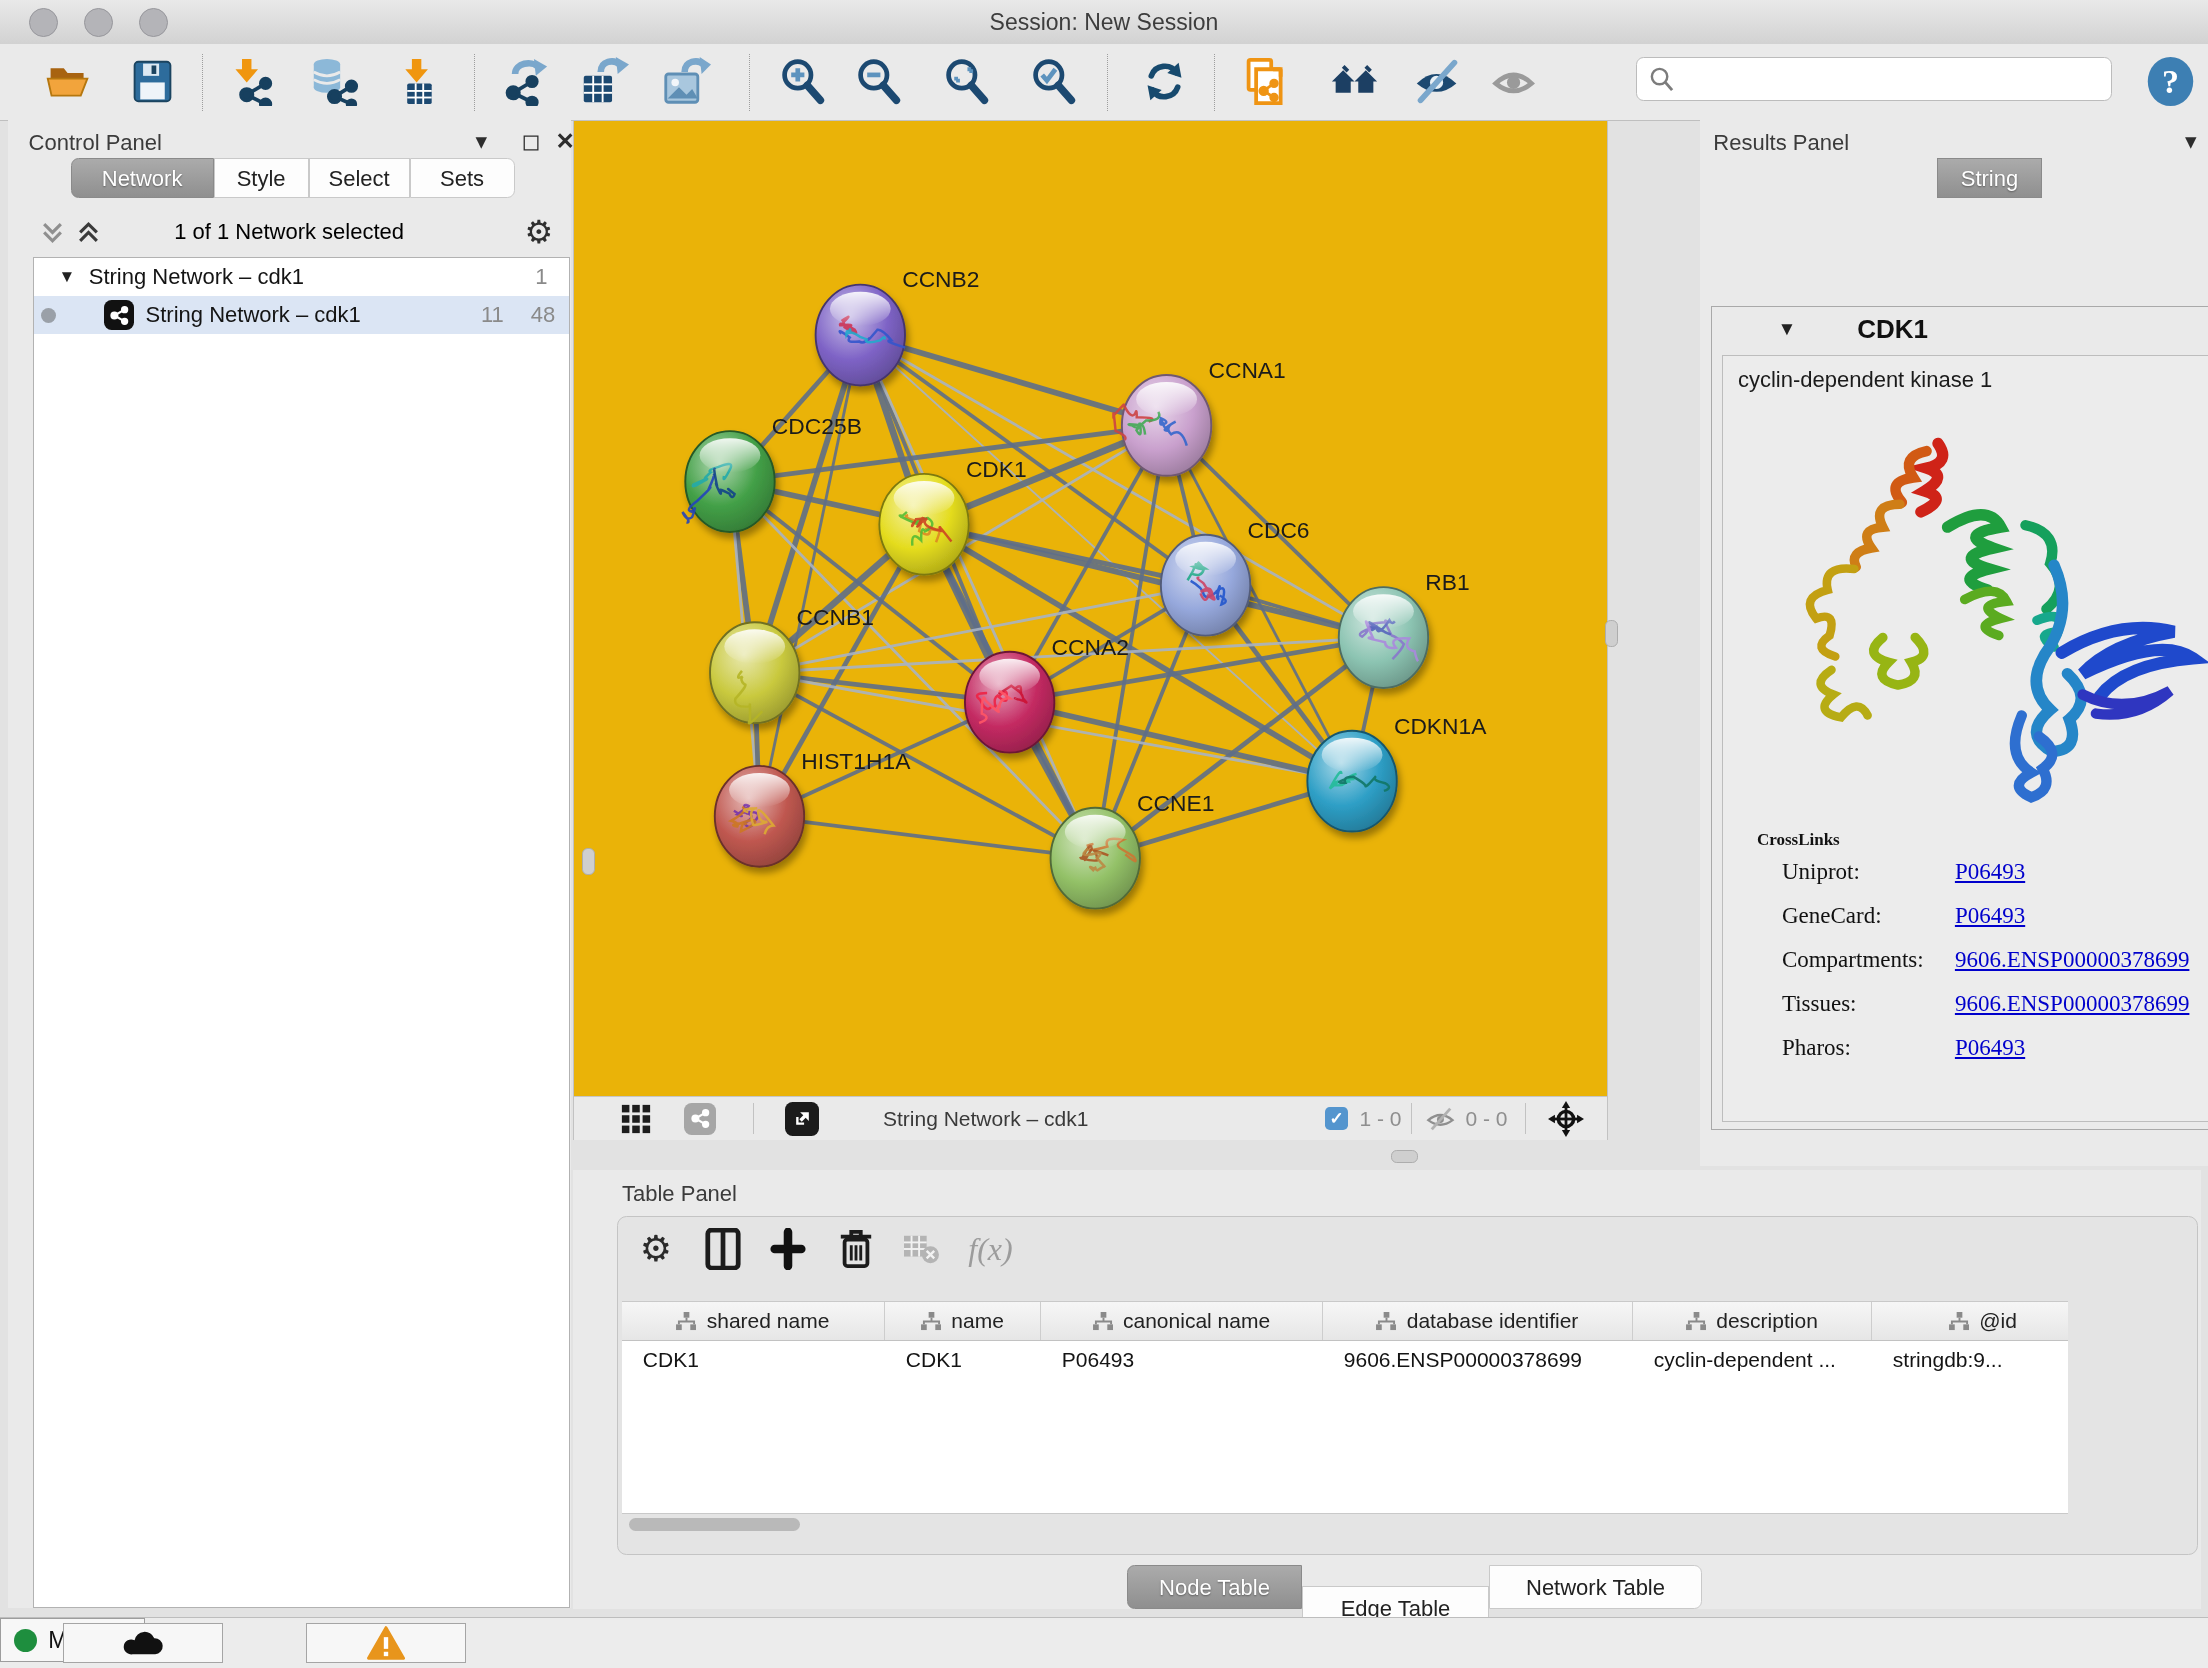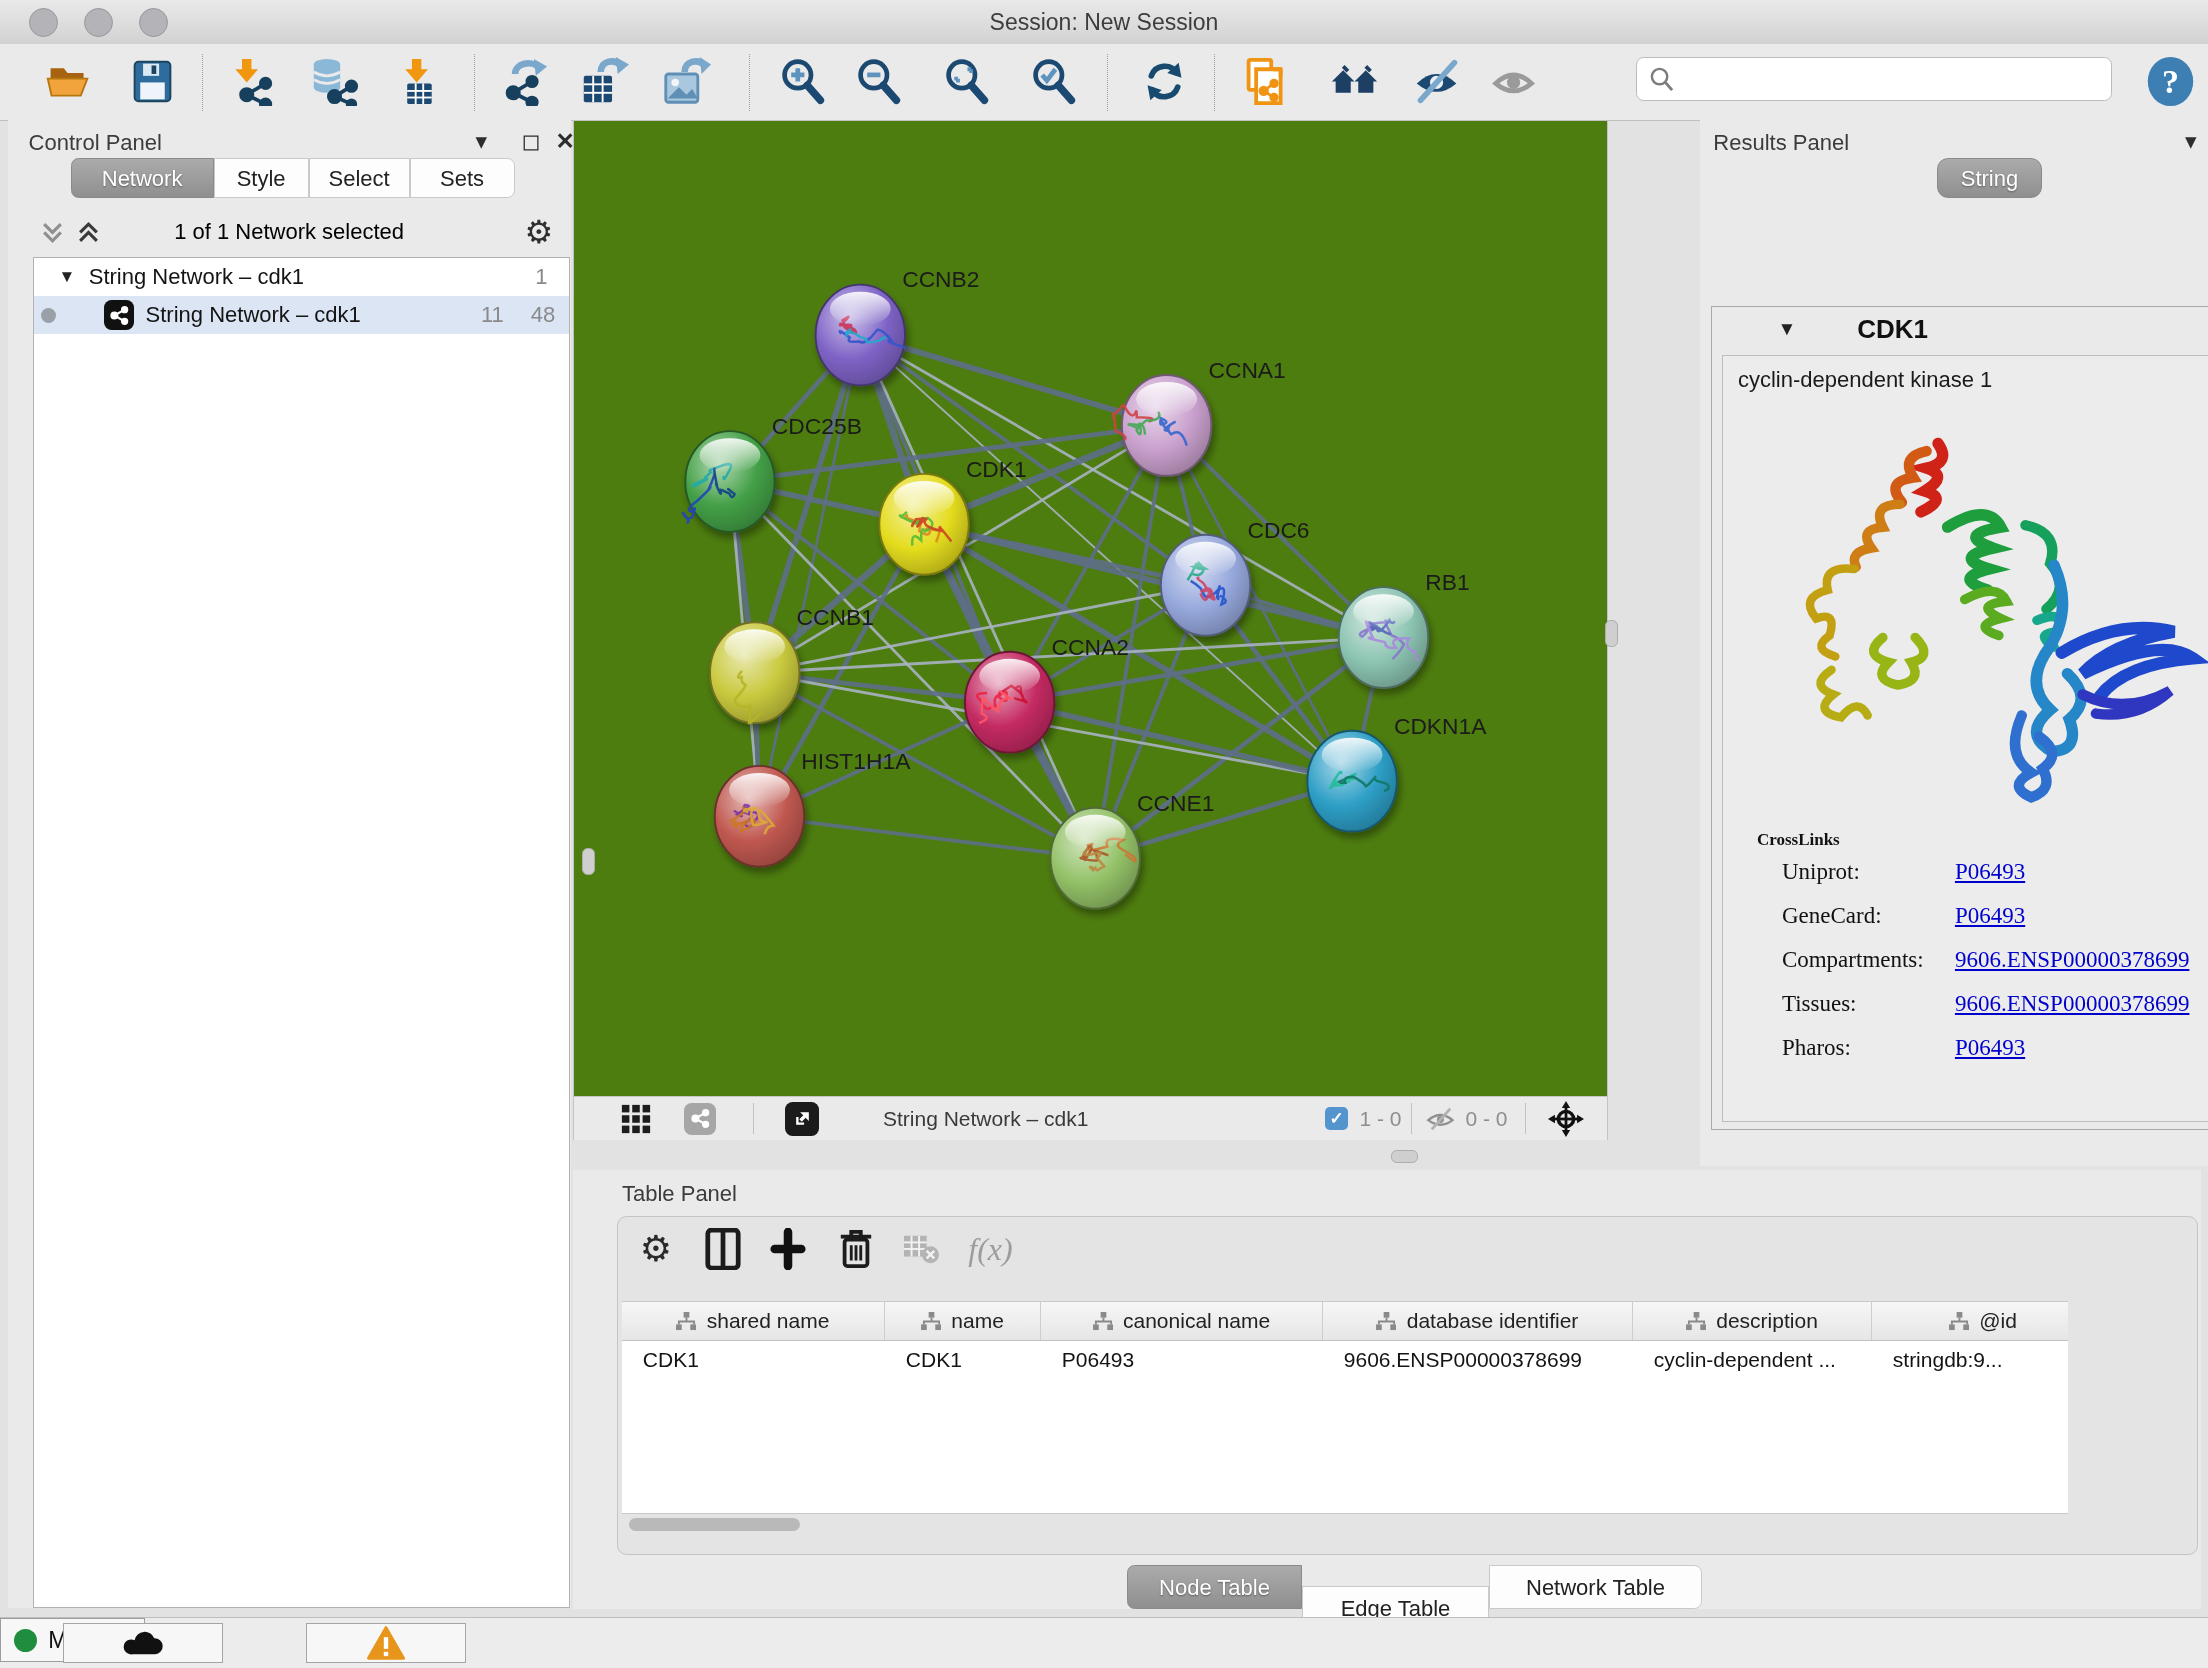--- a/index.html
+++ b/index.html
@@ -24,21 +24,21 @@
   
   #control{left:7.6px;top:120px;width:563px;height:1488px;background:#eaeaea;}
   #ctabs{left:63px;top:38px;display:flex;}
   #cstatus{left:0;top:91px;width:563px;height:42px;}
   #tree{left:25px;top:137px;width:535px;height:1349px;background:#fff;border:1px solid #b2b2b2;}
   .trow{height:38px;display:flex;align-items:center;font-size:22px;color:#141414;}
   .trow.sel{background:#dbe5f4;}
   .count{color:#8a8a8a;}
   #shareicon{width:30px;height:30px;border-radius:7.6px;background:#111;display:flex;align-items:center;justify-content:center;}
   
-  #netview{left:573px;top:120px;width:1035px;height:1020px;background:#4d7c0f;border:1px solid #c2c2c2;box-sizing:border-box;}
+  #netview{left:573px;top:120px;width:1035px;height:1020px;background:#eab308;border:1px solid #c2c2c2;box-sizing:border-box;}
   #netsvg{left:0;top:0;}
   #netstrip{left:0;top:975px;width:1033px;height:43px;background:#eaeaea;border-top:1px solid #c6c6c6;display:block;}
   .stripitem{top:0;height:43px;display:flex;align-items:center;}
   .stripdiv{top:5.7px;height:31px;border-left:1px solid #c2c2c2;width:0;}
   .striptxt{font-size:21px;color:#3a3a3a;}
   .stripnum{font-size:21px;color:#8e8e8e;}
   #selchk{width:23px;height:23px;border-radius:4.8px;background:#5495ce;color:#fff;font-size:17px;font-weight:bold;text-align:center;line-height:23px;}
   
   #results{left:1700px;top:120px;width:584px;height:1046px;background:#eaeaea;}
   #rtab{left:237px;top:38px;width:105px;}
@@ -591,21 +591,21 @@
 
 <div class="grip abs" style="left:582px;top:848px;width:11.4px;height:25px"></div>
 <div class="grip abs" style="left:1605px;top:620px;width:11.4px;height:25px"></div>
 <div class="grip abs" style="left:1391px;top:1150px;width:25px;height:11.4px"></div>
 
 <div id="results" class="abs">
   <div class="ptitle abs" style="left:13.3px;top:9.5px">Results Panel</div>
   <div class="abs pbtn" style="left:485px;top:9.5px">▾</div>
   <div class="abs pbtn" style="left:531px;top:9.5px">◻</div>
   <div class="abs pbtn" style="left:563px;top:9.5px;font-weight:bold">✕</div>
-  <div id="rtab" class="abs tab graytab" style="border-radius:11px">String</div>
+  <div id="rtab" class="abs tab graytab" style="border-radius:0">String</div>
   <div id="rentry" class="abs">
     <div id="rgeneRow" class="abs">
       <span style="margin-left:65px;font-size:19px;color:#222">▼</span>
       <span style="margin-left:61px;font-size:26px;font-weight:bold;color:#111">CDK1</span>
     </div>
     <div id="rdesc" class="abs">
       <div id="rdesctext" class="abs">cyclin-dependent kinase 1</div>
       <svg class="abs" style="left:17px;top:57px" width="514" height="409" viewBox="0 0 540 430">
         <g fill="none" stroke-linecap="round">
           <path d="M208 32q14 20-12 26 24 8-2 24 26 8-4 22" stroke="#cf2318" stroke-width="12"></path>

